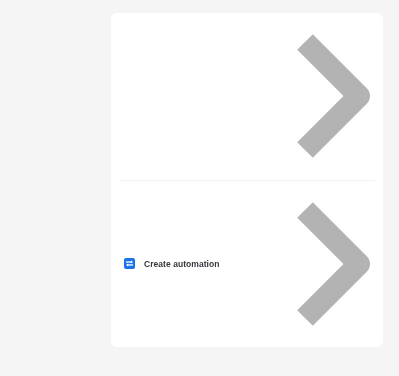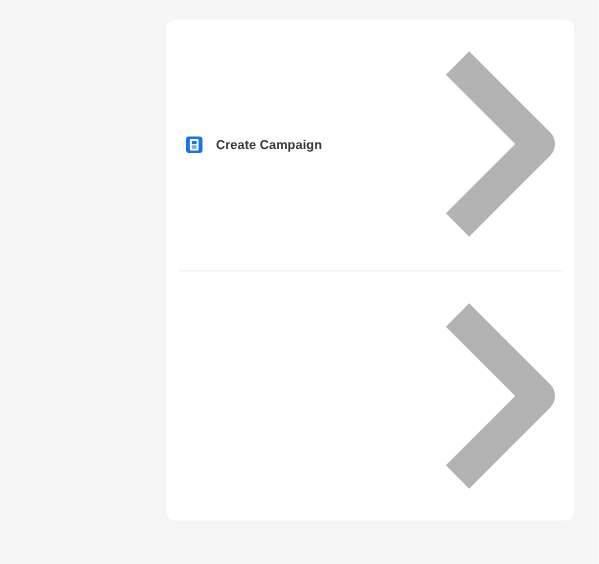--- a/index.html
+++ b/index.html
@@ -91,41 +91,41 @@
     width: 90px;
     height: 128px;
   }
 </style>
 </head>
 <body>
 
 <div id="card">
 
   <div class="row">
-    <div class="row-label-group">
-      <span class="row-icon">
-        <svg viewBox="0 0 11 11" xmlns="http://www.w3.org/2000/svg">
-          <rect x="2.6" y="1.7" width="5.8" height="7.6" rx="0.7" fill="#ffffff"></rect>
-          <rect x="3.9" y="3.0" width="3.2" height="2.1" fill="#1a73e8"></rect>
-          <rect x="3.9" y="6.0" width="3.2" height="0.75" fill="#1a73e8"></rect>
-          <rect x="3.9" y="7.3" width="3.2" height="0.75" fill="#1a73e8"></rect>
-        </svg>
-      </span>
-      <span class="row-label">Create Campaign</span>
-    </div>
     <span class="chevron">
       <svg viewBox="0 0 90 128" xmlns="http://www.w3.org/2000/svg">
         <path d="M18 10 L72 64 L18 118" fill="none" stroke="#b3b3b3" stroke-width="22" stroke-linecap="butt" stroke-linejoin="round"></path>
       </svg>
     </span>
   </div>
 
   <div class="divider"></div>
 
   <div class="row">
+    <div class="row-label-group">
+      <span class="row-icon">
+        <svg viewBox="0 0 11 11" xmlns="http://www.w3.org/2000/svg">
+          <rect x="2.0" y="3.4" width="5.4" height="1.3" fill="#ffffff"></rect>
+          <path d="M6.9 2.5 L9.0 4.05 L6.9 5.6 Z" fill="#ffffff"></path>
+          <rect x="3.6" y="6.3" width="5.4" height="1.3" fill="#ffffff"></rect>
+          <path d="M4.1 5.4 L2.0 6.95 L4.1 8.5 Z" fill="#ffffff"></path>
+        </svg>
+      </span>
+      <span class="row-label">Create automation</span>
+    </div>
     <span class="chevron">
       <svg viewBox="0 0 90 128" xmlns="http://www.w3.org/2000/svg">
         <path d="M18 10 L72 64 L18 118" fill="none" stroke="#b3b3b3" stroke-width="22" stroke-linecap="butt" stroke-linejoin="round"></path>
       </svg>
     </span>
   </div>
 
 </div>
 
 </body></html>

